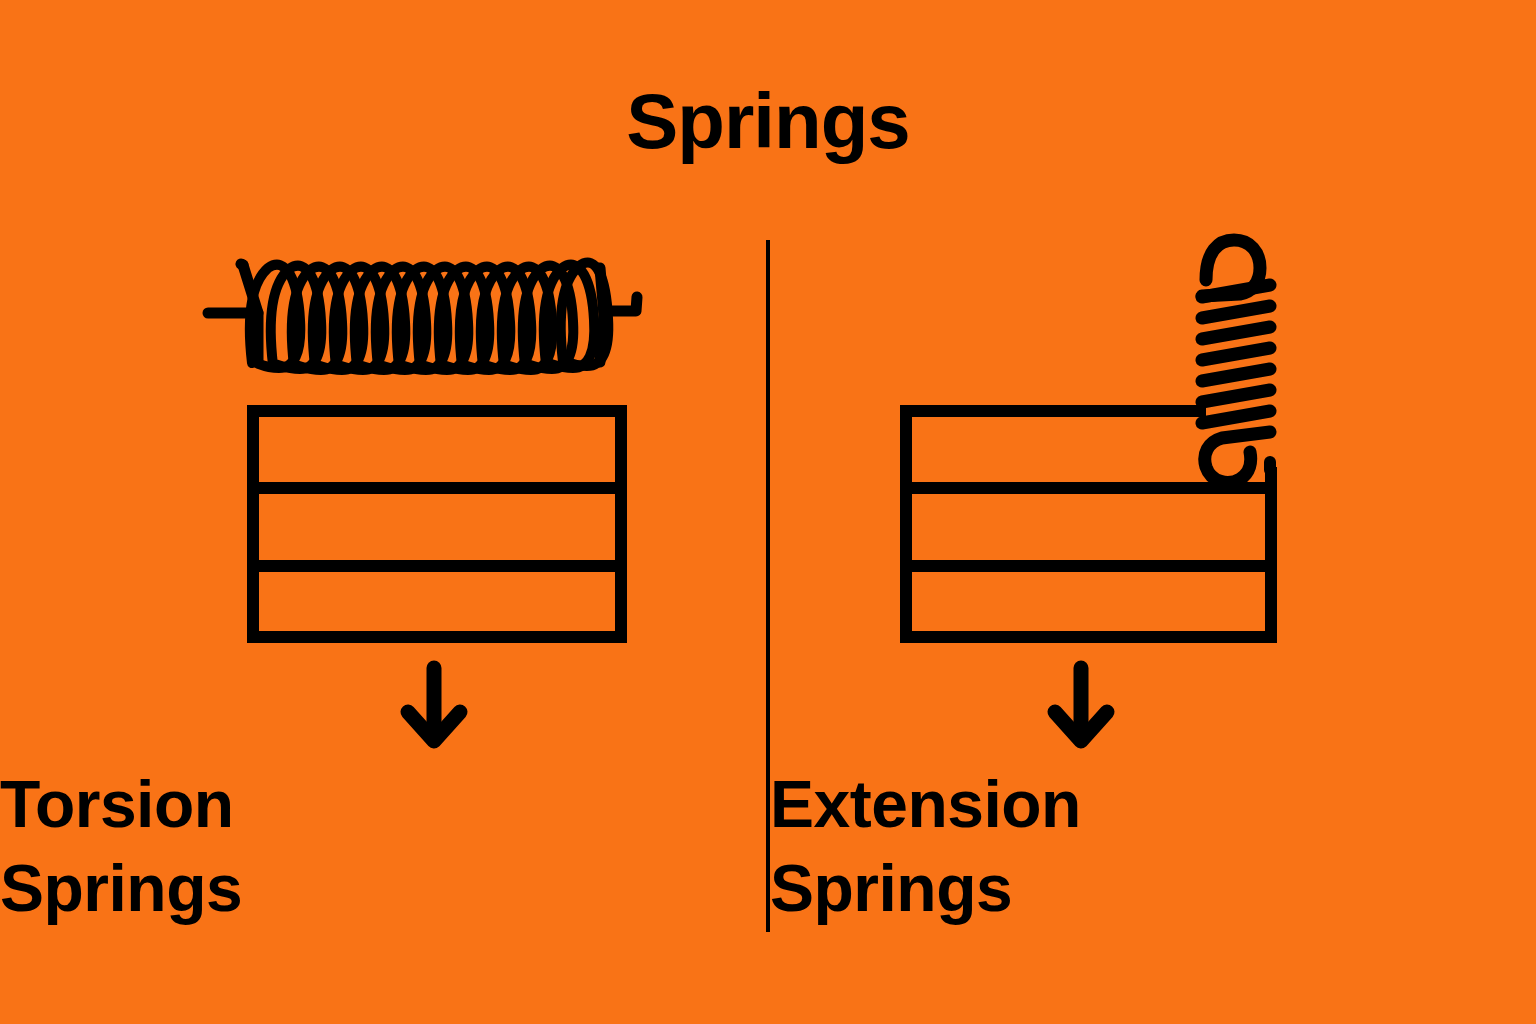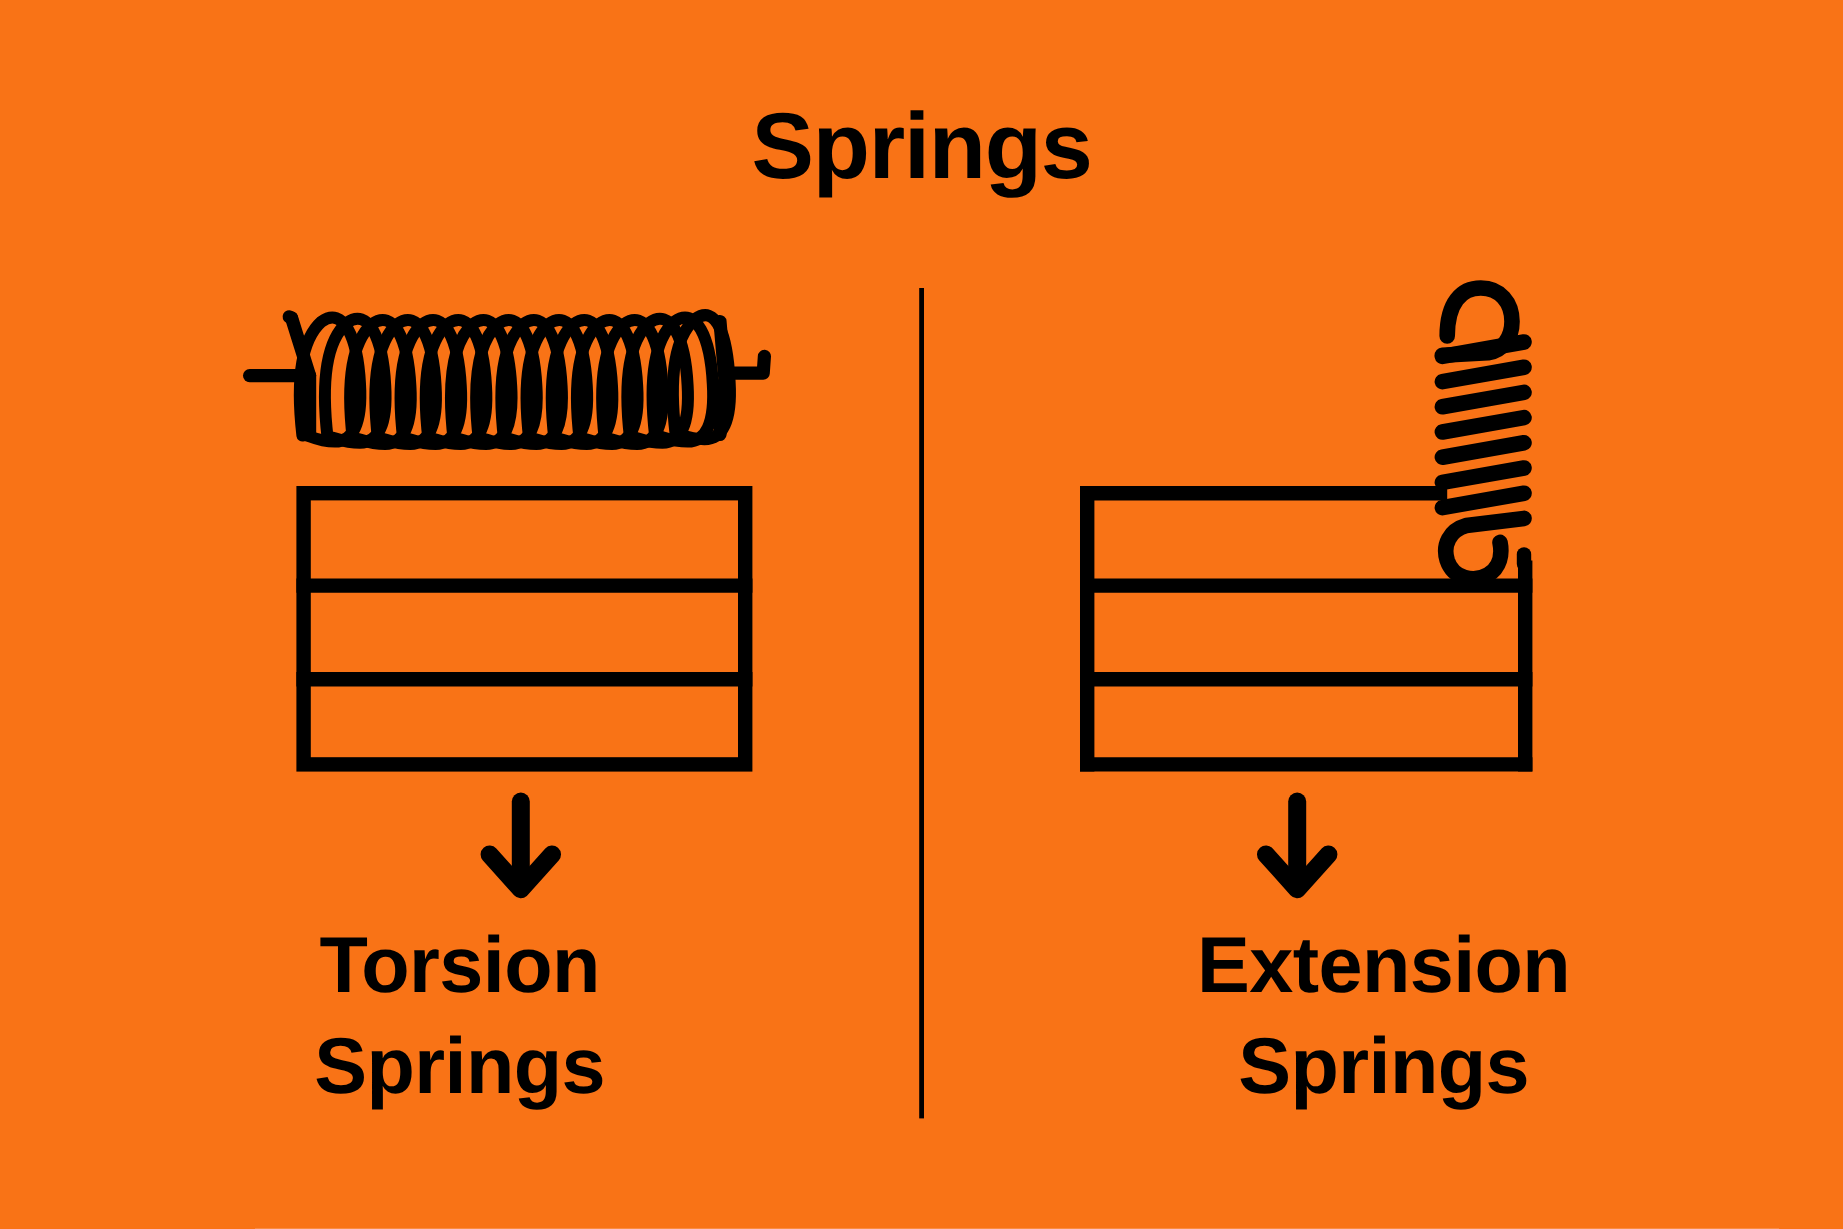--- a/index.html
+++ b/index.html
@@ -61,21 +61,21 @@
     position: absolute;
     left: 0;
     top: 0;
   }
 
   
   .caption {
     position: absolute;
     top: 762px;
     width: 100%;
-    text-align: center;
+    text-align: left;
     font-size: 66px;
     font-weight: 700;
     line-height: 1.28;
     letter-spacing: -0.5px;
   }
   .caption .line { display: block; white-space: pre; }
 
   svg { display: block; overflow: visible; }
 </style>
 </head>

